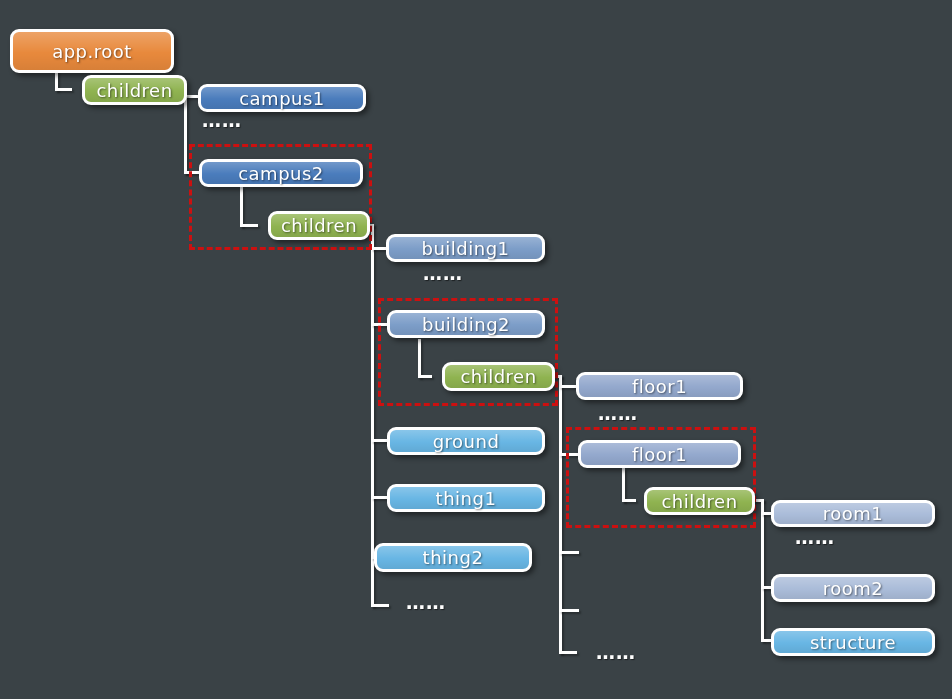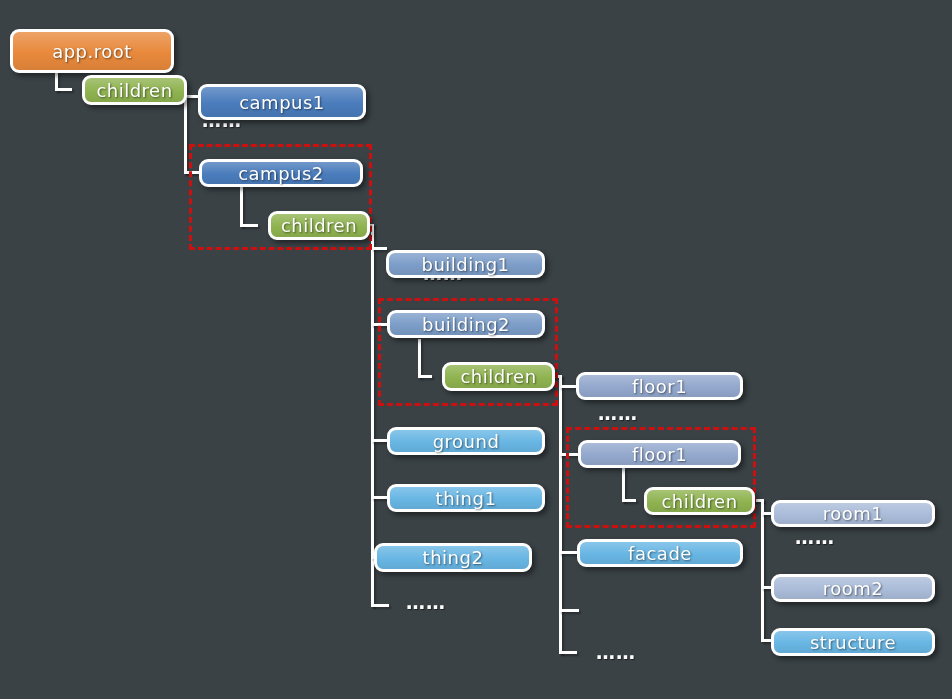--- a/index.html
+++ b/index.html
@@ -68,33 +68,32 @@
   <div class="ln" style="left:761px;top:512px;width:12px;height:3px"></div>
   <div class="ln" style="left:761px;top:586px;width:12px;height:3px"></div>
   <div class="ln" style="left:761px;top:639px;width:12px;height:3px"></div>
 
   <div class="hl" style="left:189px;top:144px;width:183px;height:106px"></div>
   <div class="hl" style="left:378px;top:298px;width:180px;height:108px"></div>
   <div class="hl" style="left:566px;top:427px;width:190px;height:101px"></div>
 
   <div class="node orange" style="left:10px;top:29px;width:164px;height:44px">app.root</div>
   <div class="node green" style="left:72px;top:75px;width:105px;height:30px">children</div>
-  <div class="node blue-strong" style="left:198px;top:84px;width:168px;height:36px">campus1</div>
+  <div class="node blue-strong" style="left:198px;top:84px;width:168px;height:28px">campus1</div>
   <div class="node blue-strong" style="left:199px;top:159px;width:164px;height:28px">campus2</div>
   <div class="node green" style="left:258px;top:211px;width:102px;height:29px">children</div>
-  <div class="node blue-medium" style="left:386px;top:250px;width:159px;height:28px">building1</div>
+  <div class="node blue-medium" style="left:386px;top:234px;width:159px;height:28px">building1</div>
   <div class="node blue-medium" style="left:387px;top:310px;width:158px;height:28px">building2</div>
   <div class="node green" style="left:432px;top:362px;width:113px;height:29px">children</div>
   <div class="node blue-light" style="left:576px;top:372px;width:167px;height:28px">floor1</div>
   <div class="node blue-light" style="left:578px;top:440px;width:163px;height:28px">floor1</div>
   <div class="node green" style="left:634px;top:487px;width:111px;height:28px">children</div>
   <div class="node blue-sky" style="left:387px;top:427px;width:158px;height:28px">ground</div>
   <div class="node blue-sky" style="left:387px;top:484px;width:158px;height:28px">thing1</div>
   <div class="node blue-sky" style="left:374px;top:543px;width:158px;height:29px">thing2</div>
-  <div class="node blue-sky" style="left:577px;top:539px;width:166px;height:28px">facade</div>
   <div class="node blue-lighter" style="left:771px;top:500px;width:164px;height:27px">room1</div>
   <div class="node blue-lighter" style="left:771px;top:574px;width:164px;height:28px">room2</div>
   <div class="node blue-sky" style="left:771px;top:628px;width:164px;height:28px">structure</div>
 
   <div class="dots" style="left:202px;top:110px">……</div>
   <div class="dots" style="left:423px;top:263px">……</div>
   <div class="dots" style="left:598px;top:403px">……</div>
   <div class="dots" style="left:406px;top:592px">……</div>
   <div class="dots" style="left:596px;top:642px">……</div>
   <div class="dots" style="left:795px;top:527px">……</div>

